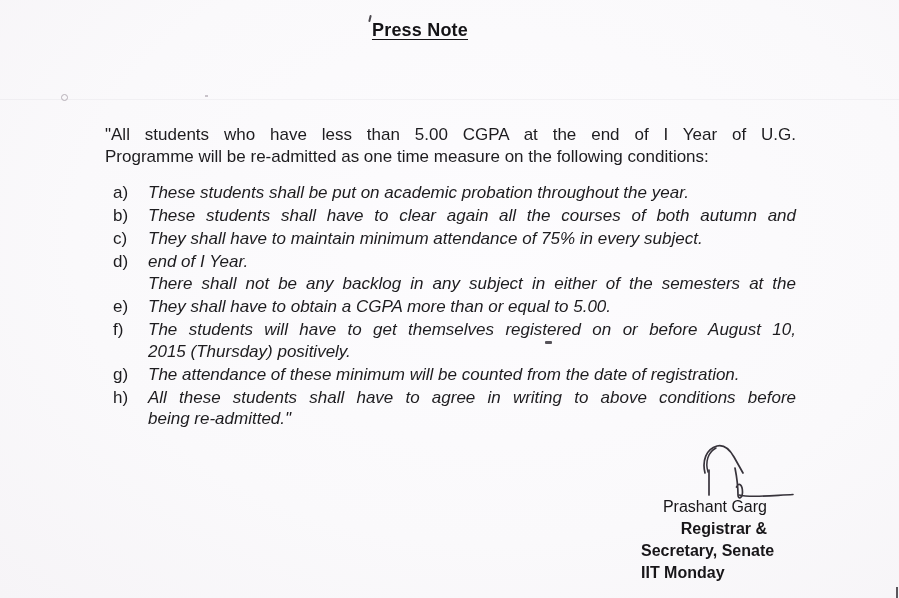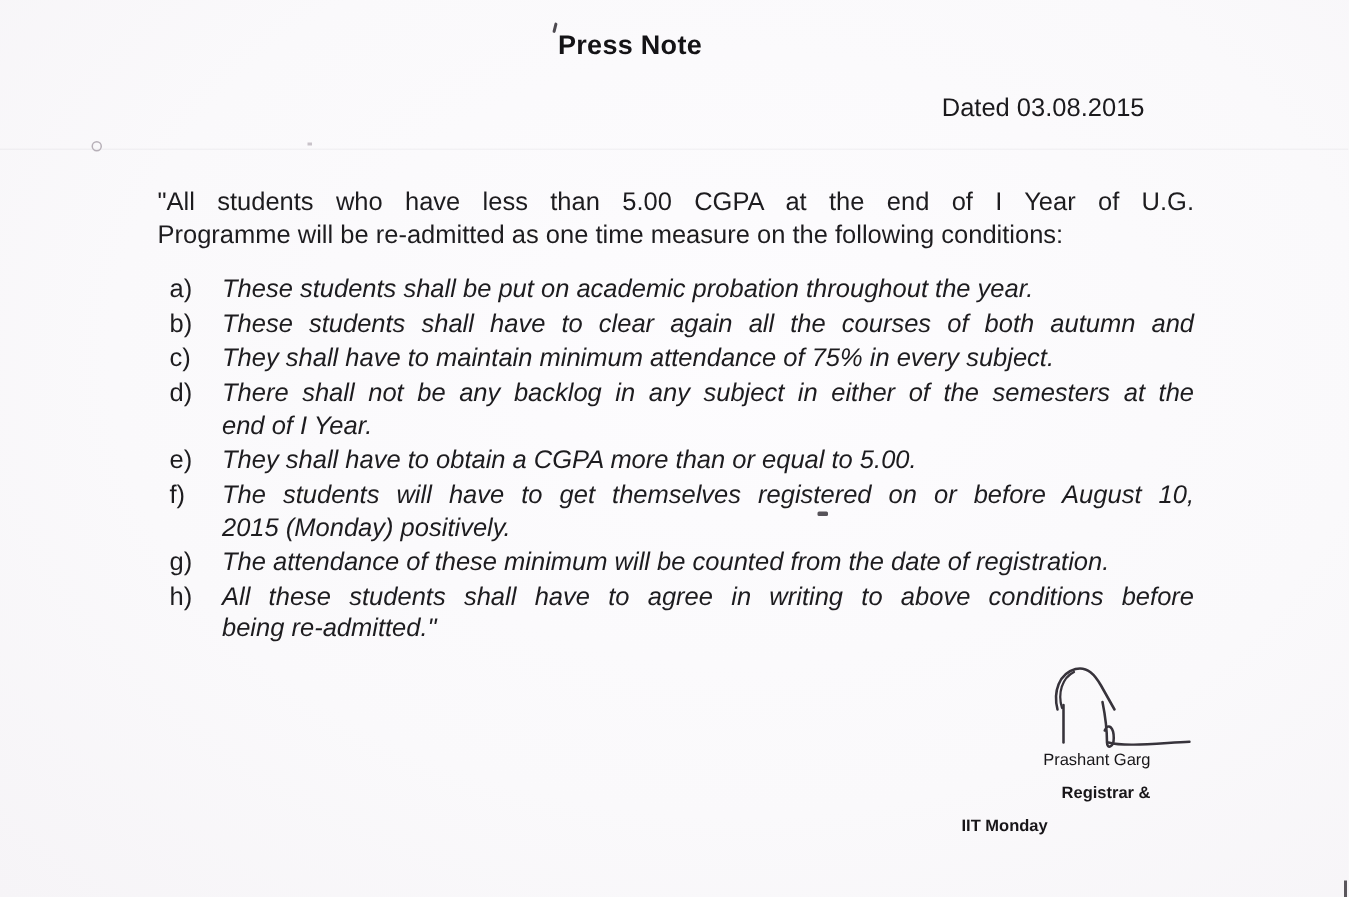--- a/index.html
+++ b/index.html
@@ -10,21 +10,21 @@
   }
   .page{
     position:relative;width:899px;height:598px;overflow:hidden;
     background:#fbfafc;
     background-image:radial-gradient(ellipse at 55% 40%, #fdfcfe 0%, #faf9fb 60%, #f6f4f7 100%);
     color:#1d1c1f;
   }
   .title{
     position:absolute;left:0;top:20px;width:840px;margin:0;
     text-align:center;font-size:18px;font-weight:bold;
-    text-underline-offset:3px;
+    text-decoration:underline;text-underline-offset:3px;
     color:#141316;letter-spacing:.2px;
   }
   .date{
     position:absolute;top:62px;right:136px;
     font-size:17px;color:#1b1a1d;
   }
   .intro{
     position:absolute;left:105px;top:124px;width:691px;
     font-size:17px;line-height:21.6px;color:#1d1c1f;
   }
@@ -33,21 +33,21 @@
     list-style:none;font-size:17px;line-height:21.6px;color:#1d1c1f;
   }
   .cond{display:flex;margin:0 0 1.5px 0;}
   .ltr{flex:none;width:20px;margin-right:15px;}
   .txt{flex:1;min-width:0;font-style:italic;}
   .line{display:block;}
   .just{text-align:justify;text-align-last:justify;}
   .sig-scribble{position:absolute;left:696px;top:443px;}
   .sig{
     position:absolute;left:641px;top:496px;width:126px;
-    font-size:11px;line-height:22px;color:#181619;
+    font-size:16px;line-height:22px;color:#181619;
   }
   .sig div{text-align:right;white-space:nowrap;}
   .sig .sig-bold{font-weight:bold;}
   .sig .sig-left{text-align:left;}
   
   .scanband{position:absolute;left:0;top:99px;width:899px;height:1px;background:rgba(110,100,120,0.06);}
   .degree-mark{position:absolute;left:61px;top:94px;width:5px;height:5px;border:1px solid #b7b0b8;border-radius:50%;}
   .title-tick{position:absolute;left:369px;top:15px;width:2px;height:7px;background:#4d4a50;transform:rotate(14deg);border-radius:1px;}
   .stray-dash{position:absolute;left:545px;top:341px;width:7px;height:2.5px;background:#565359;border-radius:1px;}
   .edge-mark{position:absolute;left:896px;top:587px;width:2px;height:11px;background:#5a565c;}
@@ -56,21 +56,20 @@
 </head>
 <body>
 
 <div class="page">
 
   <div class="scanband"></div>
 
   <h1 class="title">Press Note</h1>
   <div class="title-tick"></div>
 
-  <div class="date">Dated 03.08.2015</div>
 
   <div class="degree-mark"></div>
   <div class="speck-a"></div>
 
   <div class="intro">
     <span class="line just">"All students who have less than 5.00 CGPA at the end of I Year of U.G.</span>
     <span class="line">Programme will be re-admitted as one time measure on the following conditions:</span>
   </div>
 
   <ol class="conds">
@@ -88,35 +87,35 @@
     </li>
     <li class="cond">
       <span class="ltr">c)</span>
       <span class="txt">
         <span class="line">They shall have to maintain minimum attendance of 75% in every subject.</span>
       </span>
     </li>
     <li class="cond">
       <span class="ltr">d)</span>
       <span class="txt">
+        <span class="line">end of I Year.</span>
         <span class="line just">There shall not be any backlog in any subject in either of the semesters at the</span>
-        <span class="line">end of I Year.</span>
       </span>
     </li>
     <li class="cond">
       <span class="ltr">e)</span>
       <span class="txt">
         <span class="line">They shall have to obtain a CGPA more than or equal to 5.00.</span>
       </span>
     </li>
     <li class="cond">
       <span class="ltr">f)</span>
       <span class="txt">
         <span class="line just">The students will have to get themselves registered on or before August 10,</span>
-        <span class="line">2015 (Monday) positively.</span>
+        <span class="line">2015 (Thursday) positively.</span>
       </span>
     </li>
     <li class="cond">
       <span class="ltr">g)</span>
       <span class="txt">
         <span class="line">The attendance of these minimum will be counted from the date of registration.</span>
       </span>
     </li>
     <li class="cond">
       <span class="ltr">h)</span>
@@ -133,18 +132,19 @@
     <path d="M9,30 C6,18 10,6 21,3 C29,1 34,7 38,14 L47,30" stroke="#37333b" stroke-width="1.7" stroke-linecap="round"></path>
     <path d="M12,29 C9,19 12,9 20,5" stroke="#37333b" stroke-width="1.5" stroke-linecap="round"></path>
     <path d="M13,27 L13,52" stroke="#37333b" stroke-width="1.7" stroke-linecap="round"></path>
     <path d="M39,25 C41,35 42,46 42,52 C42,56.5 46.5,55.5 46.5,49 C46.5,42 43,38.5 40.5,44" stroke="#37333b" stroke-width="1.7" stroke-linecap="round"></path>
     <path d="M43,52 C54,55 76,52.5 97,51.5" stroke="#37333b" stroke-width="1.6" stroke-linecap="round"></path>
   </svg>
 
   <div class="sig">
     <div class="sig-name">Prashant Garg</div>
     <div class="sig-bold">Registrar &amp;</div>
+    <div class="sig-bold">Secretary, Senate</div>
     <div class="sig-bold sig-left">IIT Monday</div>
   </div>
 
   <div class="edge-mark"></div>
 
 </div>
 
 </body></html>

